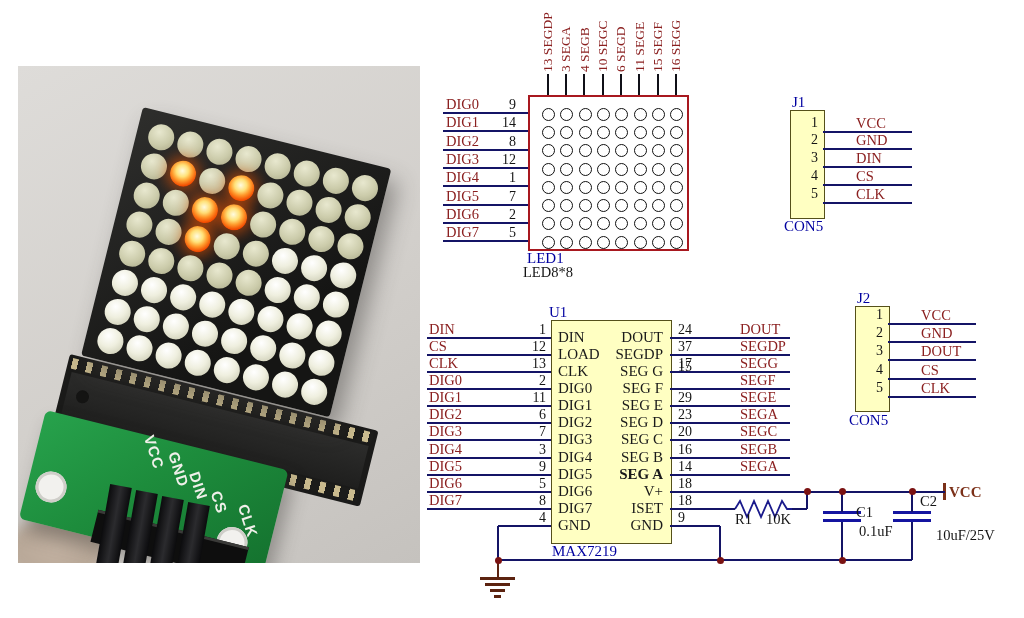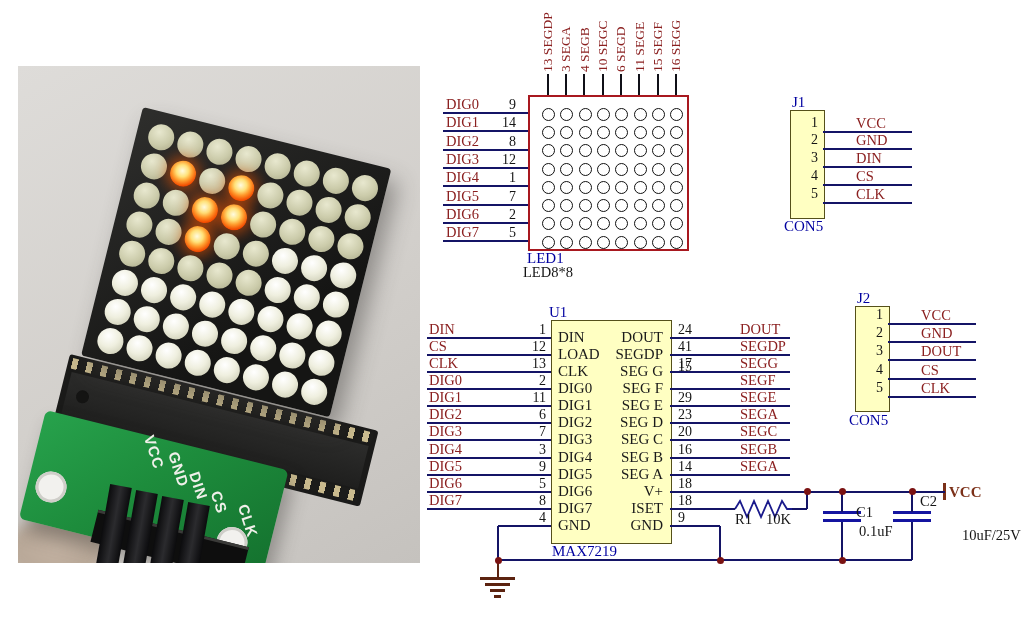--- a/index.html
+++ b/index.html
@@ -182,21 +182,21 @@
   <div class="val" style="left:766px;top:511px;">10K</div>
 
   <div class="plate" style="left:823px;top:511px;"></div>
   <div class="plate" style="left:823px;top:519px;"></div>
   <div class="val" style="left:856px;top:504px;">C1</div>
   <div class="val" style="left:859px;top:523px;">0.1uF</div>
 
   <div class="plate" style="left:893px;top:511px;"></div>
   <div class="plate" style="left:893px;top:519px;"></div>
   <div class="val" style="left:920px;top:493px;">C2</div>
-  <div class="val" style="left:962px;top:527px;">10uF/25V</div>
+  <div class="val" style="left:936px;top:527px;">10uF/25V</div>
 
   <div class="vccbar" style="left:943px;top:483px;"></div>
   <div class="pwr" style="left:949px;top:484px;">VCC</div>
 
   <div class="vwire maroon" style="left:497px;top:561px;height:16px;"></div>
   <div class="gbar" style="left:480px;top:577px;width:35px;"></div>
   <div class="gbar" style="left:485px;top:583px;width:25px;"></div>
   <div class="gbar" style="left:490px;top:589px;width:15px;"></div>
   <div class="gbar" style="left:494px;top:595px;width:7px;"></div>
   <div id="gen">
@@ -379,21 +379,21 @@
       <div class="num numr" style="left: 500px; top: 493px; width: 46px;">8</div>
       <div class="pname" style="left: 558px; top: 500px;">DIG7</div>
       <div class="wire" style="left: 498px; top: 525.15px; width: 53px;"></div>
       <div class="num numr" style="left: 500px; top: 510.15px; width: 46px;">4</div>
       <div class="pname" style="left: 558px; top: 517.15px;">GND</div>
       <div class="pname numr" style="left: 575px; top: 328.5px; width: 88px; text-align: right;">DOUT</div>
       <div class="num" style="left: 678px; top: 321.5px;">24</div>
       <div class="wire" style="left: 670px; top: 336.5px; width: 120px;"></div>
       <div class="net" style="left: 740px; top: 320.5px;">DOUT</div>
       <div class="pname numr" style="left: 575px; top: 345.65px; width: 88px; text-align: right;">SEGDP</div>
-      <div class="num" style="left: 678px; top: 338.65px;">41</div>
+      <div class="num" style="left: 678px; top: 338.65px;">37</div>
       <div class="wire" style="left: 670px; top: 353.65px; width: 120px;"></div>
       <div class="net" style="left: 740px; top: 337.65px;">SEGDP</div>
       <div class="pname numr" style="left: 575px; top: 362.8px; width: 88px; text-align: right;">SEG G</div>
       <div class="num" style="left: 678px; top: 355.8px;">17</div>
       <div class="wire" style="left: 670px; top: 370.8px; width: 120px;"></div>
       <div class="net" style="left: 740px; top: 354.8px;">SEGG</div>
       <div class="pname numr" style="left: 575px; top: 379.95px; width: 88px; text-align: right;">SEG F</div>
       <div class="num" style="left: 678px; top: 359px; text-align: center;">15</div>
       <div class="wire" style="left: 670px; top: 387.95px; width: 120px;"></div>
       <div class="net" style="left: 740px; top: 371.95px;">SEGF</div>
@@ -406,21 +406,21 @@
       <div class="wire" style="left: 670px; top: 422.25px; width: 120px;"></div>
       <div class="net" style="left: 740px; top: 406.25px;">SEGA</div>
       <div class="pname numr" style="left: 575px; top: 431.4px; width: 88px; text-align: right;">SEG C</div>
       <div class="num" style="left: 678px; top: 424.4px;">20</div>
       <div class="wire" style="left: 670px; top: 439.4px; width: 120px;"></div>
       <div class="net" style="left: 740px; top: 423.4px; text-align: center;">SEGC</div>
       <div class="pname numr" style="left: 575px; top: 448.55px; width: 88px; text-align: right;">SEG B</div>
       <div class="num" style="left: 678px; top: 441.55px;">16</div>
       <div class="wire" style="left: 670px; top: 456.55px; width: 120px;"></div>
       <div class="net" style="left: 740px; top: 440.55px;">SEGB</div>
-      <div class="pname numr" style="left: 575px; top: 465.7px; width: 88px; ">SEG A</div>
+      <div class="pname numr" style="left: 575px; top: 465.7px; width: 88px;  font-weight: bold;">SEG A</div>
       <div class="num" style="left: 678px; top: 458.7px;">14</div>
       <div class="wire" style="left: 670px; top: 473.7px; width: 120px;"></div>
       <div class="net" style="left: 740px; top: 457.7px;">SEGA</div>
       <div class="pname numr" style="left: 575px; top: 482.85px; width: 88px; text-align: right;">V+</div>
       <div class="num" style="left: 678px; top: 475.85px;">18</div>
       <div class="pname numr" style="left: 575px; top: 500px; width: 88px; text-align: right;">ISET</div>
       <div class="num" style="left: 678px; top: 493px;">18</div>
       <div class="pname numr" style="left: 575px; top: 517.15px; width: 88px; text-align: right;">GND</div>
       <div class="num" style="left: 678px; top: 510.15px;">9</div>
       <div class="wire" style="left: 670px; top: 490.85px; width: 275px;"></div>

